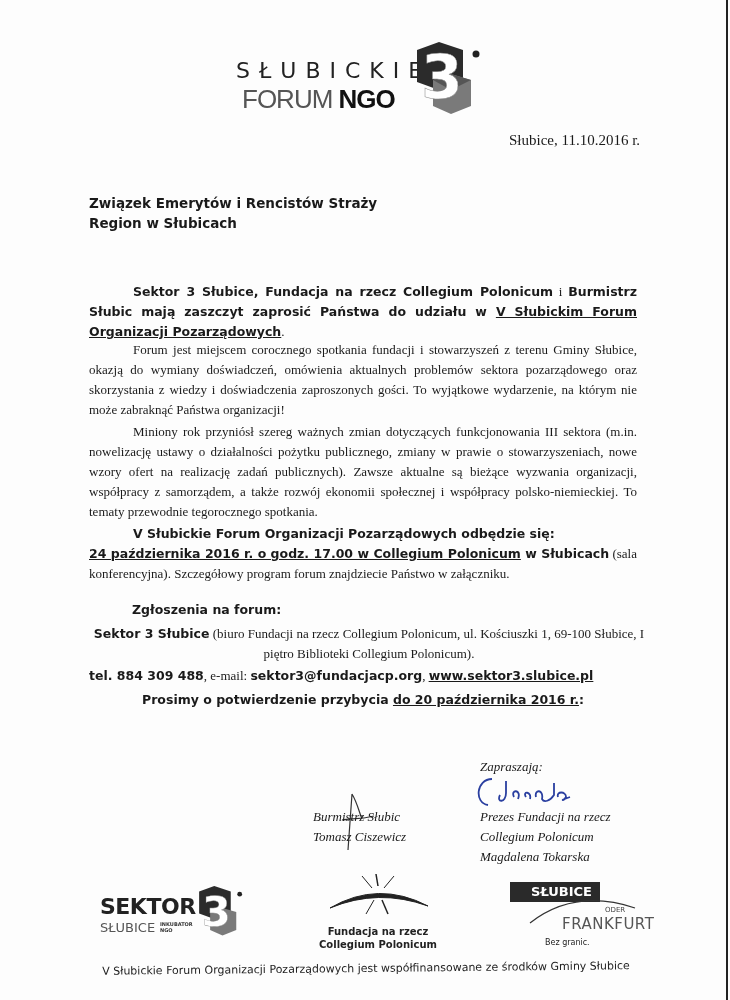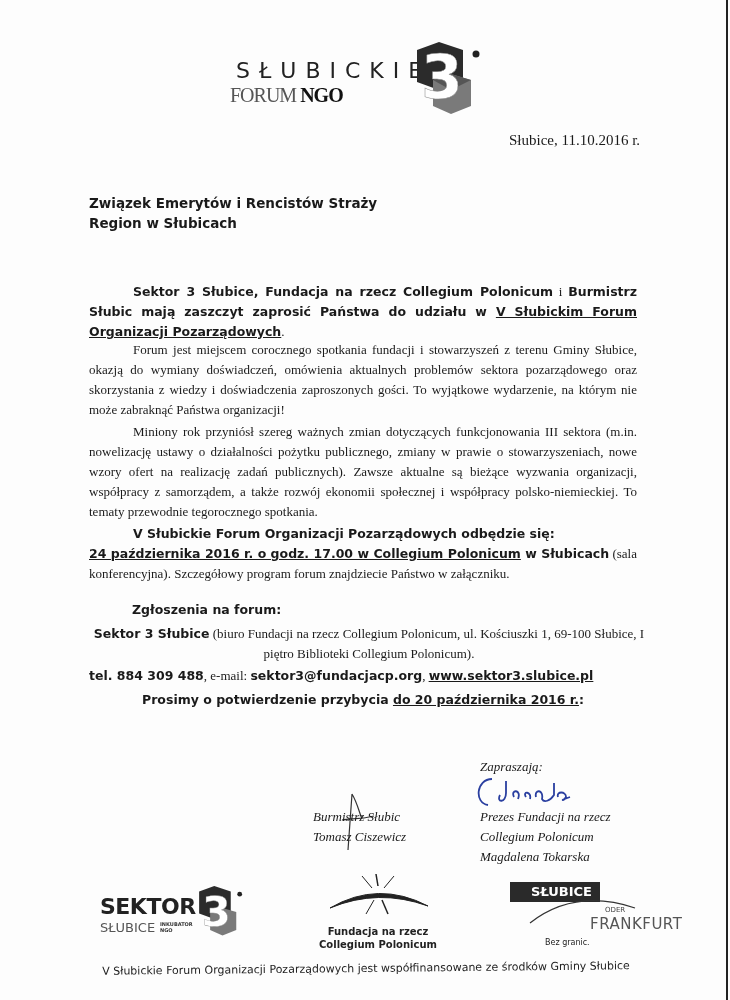--- a/index.html
+++ b/index.html
@@ -3,42 +3,42 @@
 <meta charset="utf-8">
 <style>
   html, body { margin:0; padding:0; }
   body { width:730px; height:1000px; background:#fdfdfd; position:relative; overflow:hidden;
          font-family:"DejaVu Serif", serif; color:#1a1a1a; }
   .scan-edge { position:absolute; right:2px; top:0; width:2px; height:1000px; background:#222; }
   .abs { position:absolute; }
   
   .logo-top { left:228px; top:40px; width:260px; height:80px; }
   .logo-top .l1 { position:absolute; left:8px; top:18px; font-family:"DejaVu Sans", sans-serif; font-size:22px; letter-spacing:9px; color:#222; }
-  .logo-top .l2 { position:absolute; left:2px; top:44px; font-family:Liberation Serif, serif; font-size:20px; color:#555; letter-spacing:-1px; }
+  .logo-top .l2 { position:absolute; left:14px; top:44px; font-family:Liberation Sans, sans-serif; font-size:26px; color:#555; letter-spacing:-1px; }
   .logo-top .l2 b { color:#111; font-weight:bold; }
   .logo-top svg { position:absolute; left:183px; top:0; }
   .date { left:509px; top:132px; font-size:15px; font-family:"Liberation Serif", serif; }
   .recipient { left:89px; top:193px; font-size:13.5px; font-weight:bold; line-height:20px; font-family:"DejaVu Sans", sans-serif; }
   .para { left:89px; width:548px; font-size:13px; line-height:20px; text-align:justify; font-family:"Liberation Serif", serif; }
   .para .ind { display:inline-block; width:44px; }
   .para b { font-family:"DejaVu Sans", sans-serif; font-size:12.5px; }
   .u { text-decoration:underline; }
   .sig { font-style:italic; font-size:13px; line-height:20px; font-family:"Liberation Serif", serif; }
   .sig-scribble { position:absolute; }
   .footer-logos .sektor { left:100px; top:890px; width:150px; height:50px; }
   .sektor .big { position:absolute; left:0; top:4px; font-family:"DejaVu Sans", sans-serif; font-weight:bold; font-size:22px; color:#222; letter-spacing:-0.5px; }
   .sektor .small { position:absolute; left:0; top:30px; font-family:"DejaVu Sans", sans-serif; font-size:13px; color:#555; }
   .sektor .tiny { position:absolute; left:60px; top:31px; font-family:"DejaVu Sans", sans-serif; font-size:5px; line-height:6px; color:#333; font-weight:bold; }
   .sektor svg { position:absolute; left:95px; top:-8px; }
   .fundacja { left:318px; top:870px; width:120px; height:85px; text-align:center; }
   .fundacja .t { position:absolute; left:0; top:55px; width:120px; font-family:"DejaVu Sans", sans-serif; font-size:10px; font-weight:bold; line-height:13px; color:#222; }
   .slubice { left:505px; top:878px; width:140px; height:75px; }
   .slubice .bar { position:absolute; left:5px; top:4px; width:90px; height:20px; background:#2a2a2a; color:#fff; font-family:"DejaVu Sans", sans-serif; font-weight:bold; font-size:13px; text-align:right; padding-right:8px; line-height:20px; box-sizing:border-box; }
   .slubice .oder { position:absolute; left:100px; top:28px; font-family:"DejaVu Sans", sans-serif; font-size:7px; color:#444; }
-  .slubice .ff { position:absolute; left:57px; top:37px; font-family:"DejaVu Sans", sans-serif; font-size:15px; color:#555; letter-spacing:0.5px;margin-left:28px; }
+  .slubice .ff { position:absolute; left:57px; top:37px; font-family:"DejaVu Sans", sans-serif; font-size:15px; color:#555; letter-spacing:0.5px; }
   .slubice .bez { position:absolute; left:40px; top:60px; font-family:"DejaVu Sans", sans-serif; font-size:8px; font-weight:normal; color:#222; }
   .slubice svg { position:absolute; left:0; top:0; }
   .cofin { left:86px; top:962px; width:560px; font-family:"DejaVu Sans", sans-serif; font-size:11px; color:#222; text-align:center; transform:rotate(-0.6deg); }
 </style>
 </head>
 <body>
 
 <div class="scan-edge"></div>
 
 <div class="abs logo-top">

